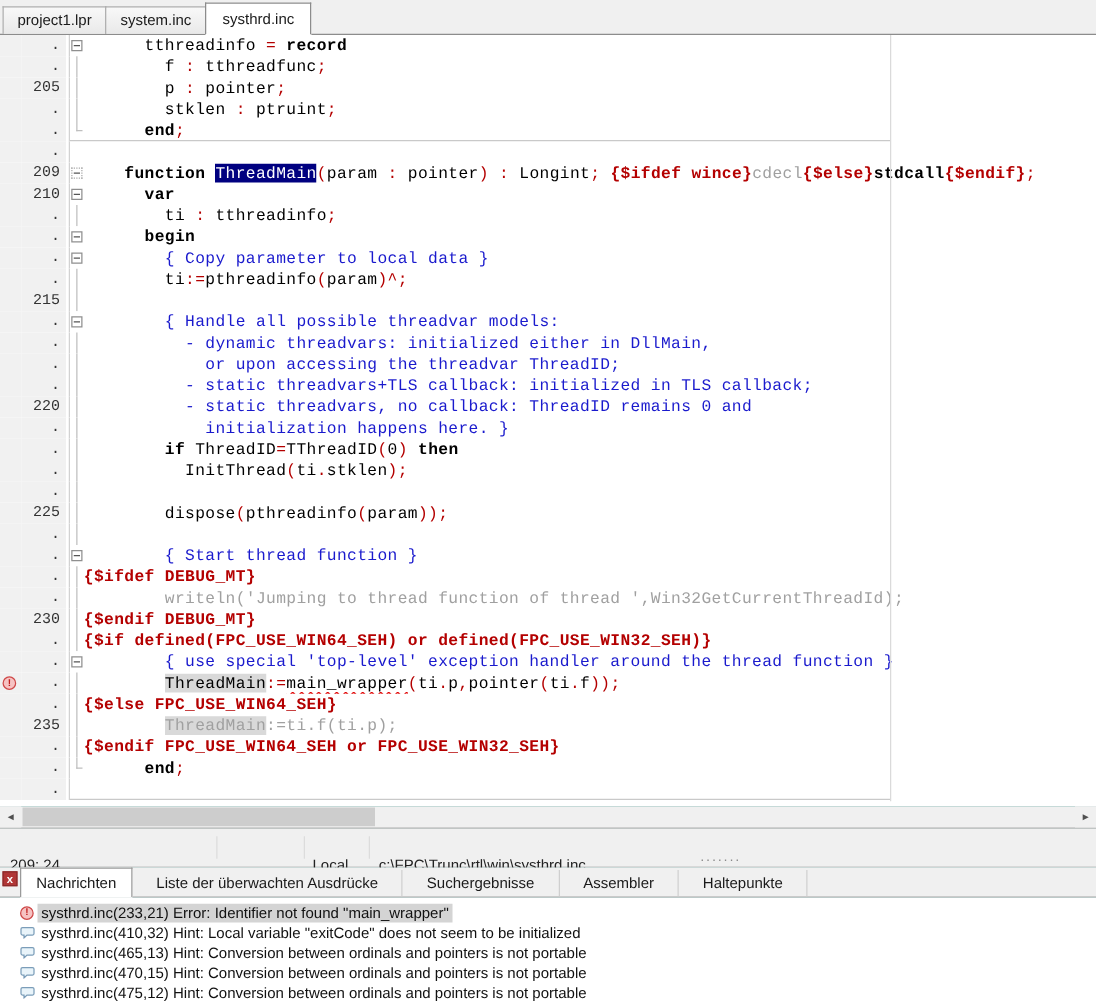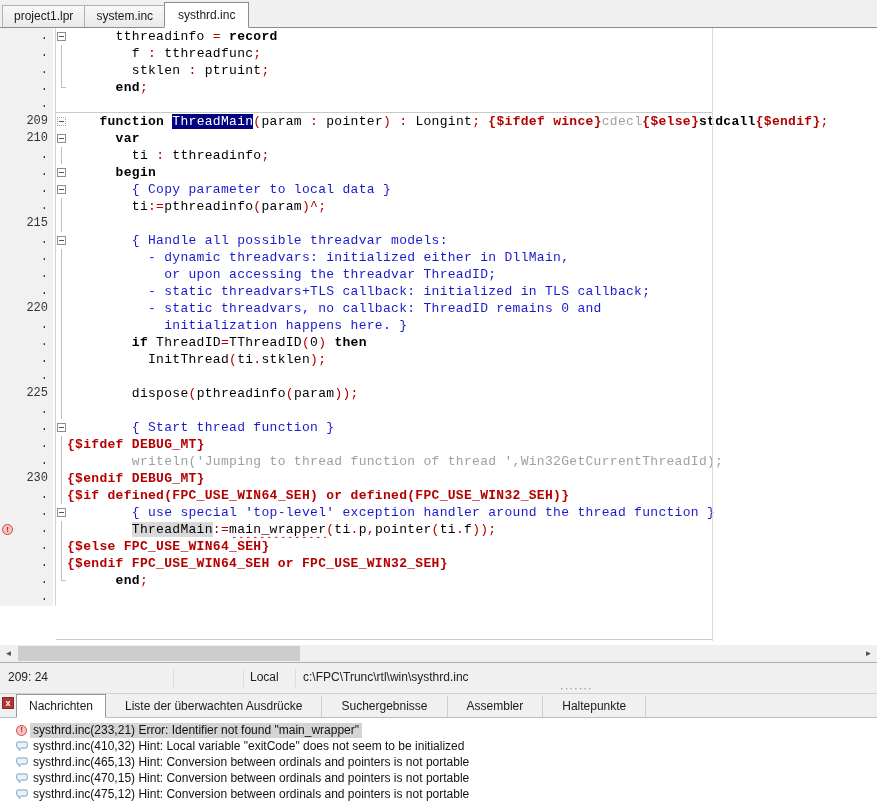--- a/index.html
+++ b/index.html
@@ -50,21 +50,21 @@
 
   
   .hscroll{height:18px;background:#f0f0f0;border-bottom:1px solid #aeaeae;position:relative;flex:none;}
   .sbtn{position:absolute;top:0;width:17px;height:17px;display:flex;align-items:center;justify-content:center;color:#505050;font-size:8px;background:#f0f0f0;}
   .sbtn.left{left:0;}
   .sbtn.right{right:0;}
   .sthumb{position:absolute;left:18px;top:1px;width:282px;height:15px;background:#cdcdcd;}
 
   
   .statusbar{height:31px;background:#f0f0f0;border-bottom:1px solid #cfcfcf;position:relative;font-size:12px;color:#222;flex:none;}
-  .st-cell{position:absolute;top:0;line-height:29px;white-space:nowrap;}
+  .st-cell{position:absolute;top:15px;line-height:29px;white-space:nowrap;}
   .st-cursor{left:8px;}
   .st-mode{left:250px;}
   .st-file{left:303px;}
   .st-sep{position:absolute;top:6px;height:18px;width:1px;background:#dcdcdc;}
   .grip{position:absolute;left:560px;top:20px;color:#8a8a8a;font-size:11px;letter-spacing:1px;line-height:10px;}
 
   
   .msgtabs{height:24px;background:#f0f0f0;border-bottom:1px solid #bdbdbd;display:flex;align-items:flex-end;padding-left:16px;position:relative;flex:none;}
   .mclose{position:absolute;left:2px;top:3px;width:12px;height:12px;background:#b13636;border:1px solid #8a2a2a;color:#fff;
           font-size:9px;font-weight:bold;line-height:10px;text-align:center;cursor:default;}
@@ -104,20 +104,29 @@
           <div class="g-icon"></div>
           <div class="g-num">.</div>
           <div class="g-gap"></div>
           <div class="g-fold">
             <span class="f-line"></span>
           </div>
           <pre class="code"><span class="d">        f </span><span class="s">:</span><span class="d"> tthreadfunc</span><span class="s">;</span></pre>
         </div>
         <div class="row">
           <div class="g-icon"></div>
+          <div class="g-num">205</div>
+          <div class="g-gap"></div>
+          <div class="g-fold">
+            <span class="f-line"></span>
+          </div>
+          <pre class="code"><span class="d">        p </span><span class="s">:</span><span class="d"> pointer</span><span class="s">;</span></pre>
+        </div>
+        <div class="row">
+          <div class="g-icon"></div>
           <div class="g-num">.</div>
           <div class="g-gap"></div>
           <div class="g-fold">
             <span class="f-line"></span>
           </div>
           <pre class="code"><span class="d">        stklen </span><span class="s">:</span><span class="d"> ptruint</span><span class="s">;</span></pre>
         </div>
         <div class="row">
           <div class="g-icon"></div>
           <div class="g-num">.</div>
@@ -363,20 +372,29 @@
           <pre class="code"><span class="d">        </span><span class="h">ThreadMain</span><span class="s">:=</span><span class="e">main_wrapper</span><span class="s">(</span><span class="d">ti</span><span class="s">.</span><span class="d">p</span><span class="s">,</span><span class="d">pointer</span><span class="s">(</span><span class="d">ti</span><span class="s">.</span><span class="d">f</span><span class="s">));</span></pre>
         </div>
         <div class="row">
           <div class="g-icon"></div>
           <div class="g-num">.</div>
           <div class="g-gap"></div>
           <div class="g-fold">
             <span class="f-line"></span>
           </div>
           <pre class="code"><span class="p">{$else FPC_USE_WIN64_SEH}</span></pre>
+        </div>
+        <div class="row">
+          <div class="g-icon"></div>
+          <div class="g-num">235</div>
+          <div class="g-gap"></div>
+          <div class="g-fold">
+            <span class="f-line"></span>
+          </div>
+          <pre class="code"><span class="o">        </span><span class="ho">ThreadMain</span><span class="o">:=ti.f(ti.p);</span></pre>
         </div>
         <div class="row">
           <div class="g-icon"></div>
           <div class="g-num">.</div>
           <div class="g-gap"></div>
           <div class="g-fold">
             <span class="f-line"></span>
           </div>
           <pre class="code"><span class="p">{$endif FPC_USE_WIN64_SEH or FPC_USE_WIN32_SEH}</span></pre>
         </div>

